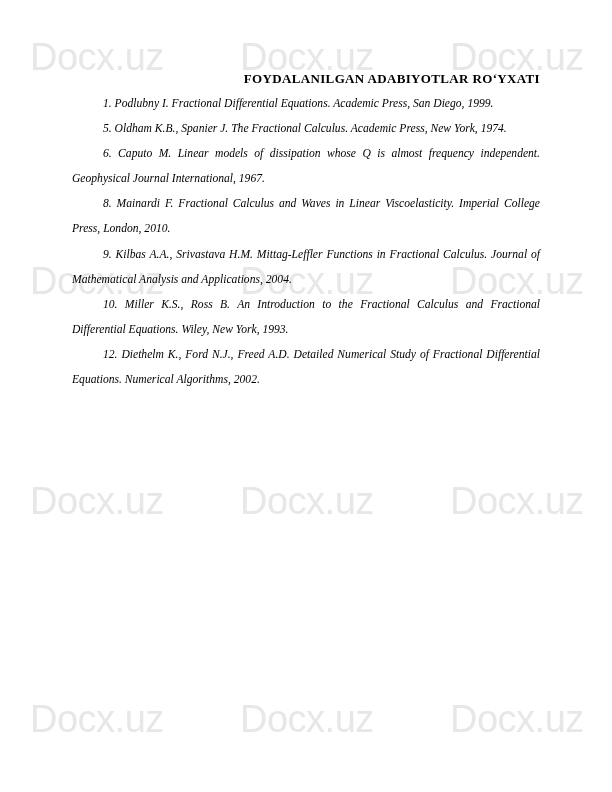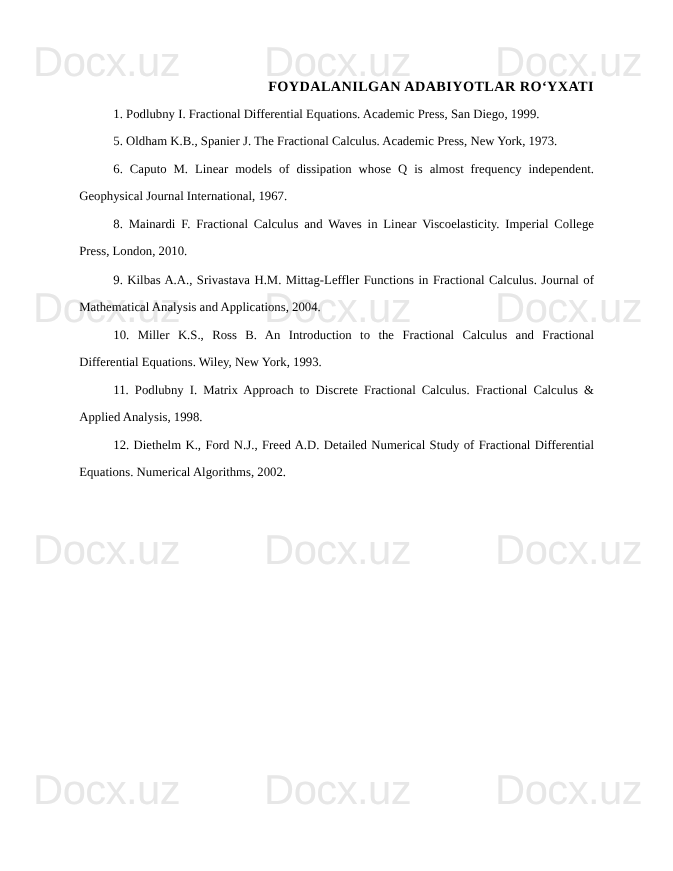--- a/index.html
+++ b/index.html
@@ -62,20 +62,21 @@
   }
 
   #reference-list {
     position: absolute;
     top: 91px;
     left: 72px;
     width: 468px;
     list-style: none;
     margin: 0;
     padding: 0;
+    font-style: italic;
   }
 
   .reference-entry {
     font-size: 11.6px;
     line-height: 25.1px;
     color: #000000;
     text-align: justify;
     text-justify: inter-word;
     text-indent: 31px;
     margin: 0;
@@ -99,22 +100,21 @@
     <div class="watermark-text" style="left: 240px; top: 700px; color: rgb(231, 231, 231);">Docx.uz</div>
     <div class="watermark-text" style="left: 450px; top: 700px; color: rgb(231, 231, 231);">Docx.uz</div>
   </div>
 
 <div id="page">
 
   <div id="doc-title">FOYDALANILGAN ADABIYOTLAR RO‘YXATI</div>
 
   <div id="reference-list">
       <p class="reference-entry">1. Podlubny I. Fractional Differential Equations. Academic Press, San Diego, 1999.</p>
-      <p class="reference-entry">5. Oldham K.B., Spanier J. The Fractional Calculus. Academic Press, New York, 1973.</p>
+      <p class="reference-entry">5. Oldham K.B., Spanier J. The Fractional Calculus. Academic Press, New York, 1974.</p>
       <p class="reference-entry">6. Caputo M. Linear models of dissipation whose Q is almost frequency independent. Geophysical Journal International, 1967.</p>
       <p class="reference-entry">8. Mainardi F. Fractional Calculus and Waves in Linear Viscoelasticity. Imperial College Press, London, 2010.</p>
       <p class="reference-entry">9. Kilbas A.A., Srivastava H.M. Mittag-Leffler Functions in Fractional Calculus. Journal of Mathematical Analysis and Applications, 2004.</p>
       <p class="reference-entry">10. Miller K.S., Ross B. An Introduction to the Fractional Calculus and Fractional Differential Equations. Wiley, New York, 1993.</p>
-      <p class="reference-entry">11. Podlubny I. Matrix Approach to Discrete Fractional Calculus. Fractional Calculus &amp; Applied Analysis, 1998.</p>
       <p class="reference-entry">12. Diethelm K., Ford N.J., Freed A.D. Detailed Numerical Study of Fractional Differential Equations. Numerical Algorithms, 2002.</p>
     </div>
 
 </div>
 
 </body></html>

